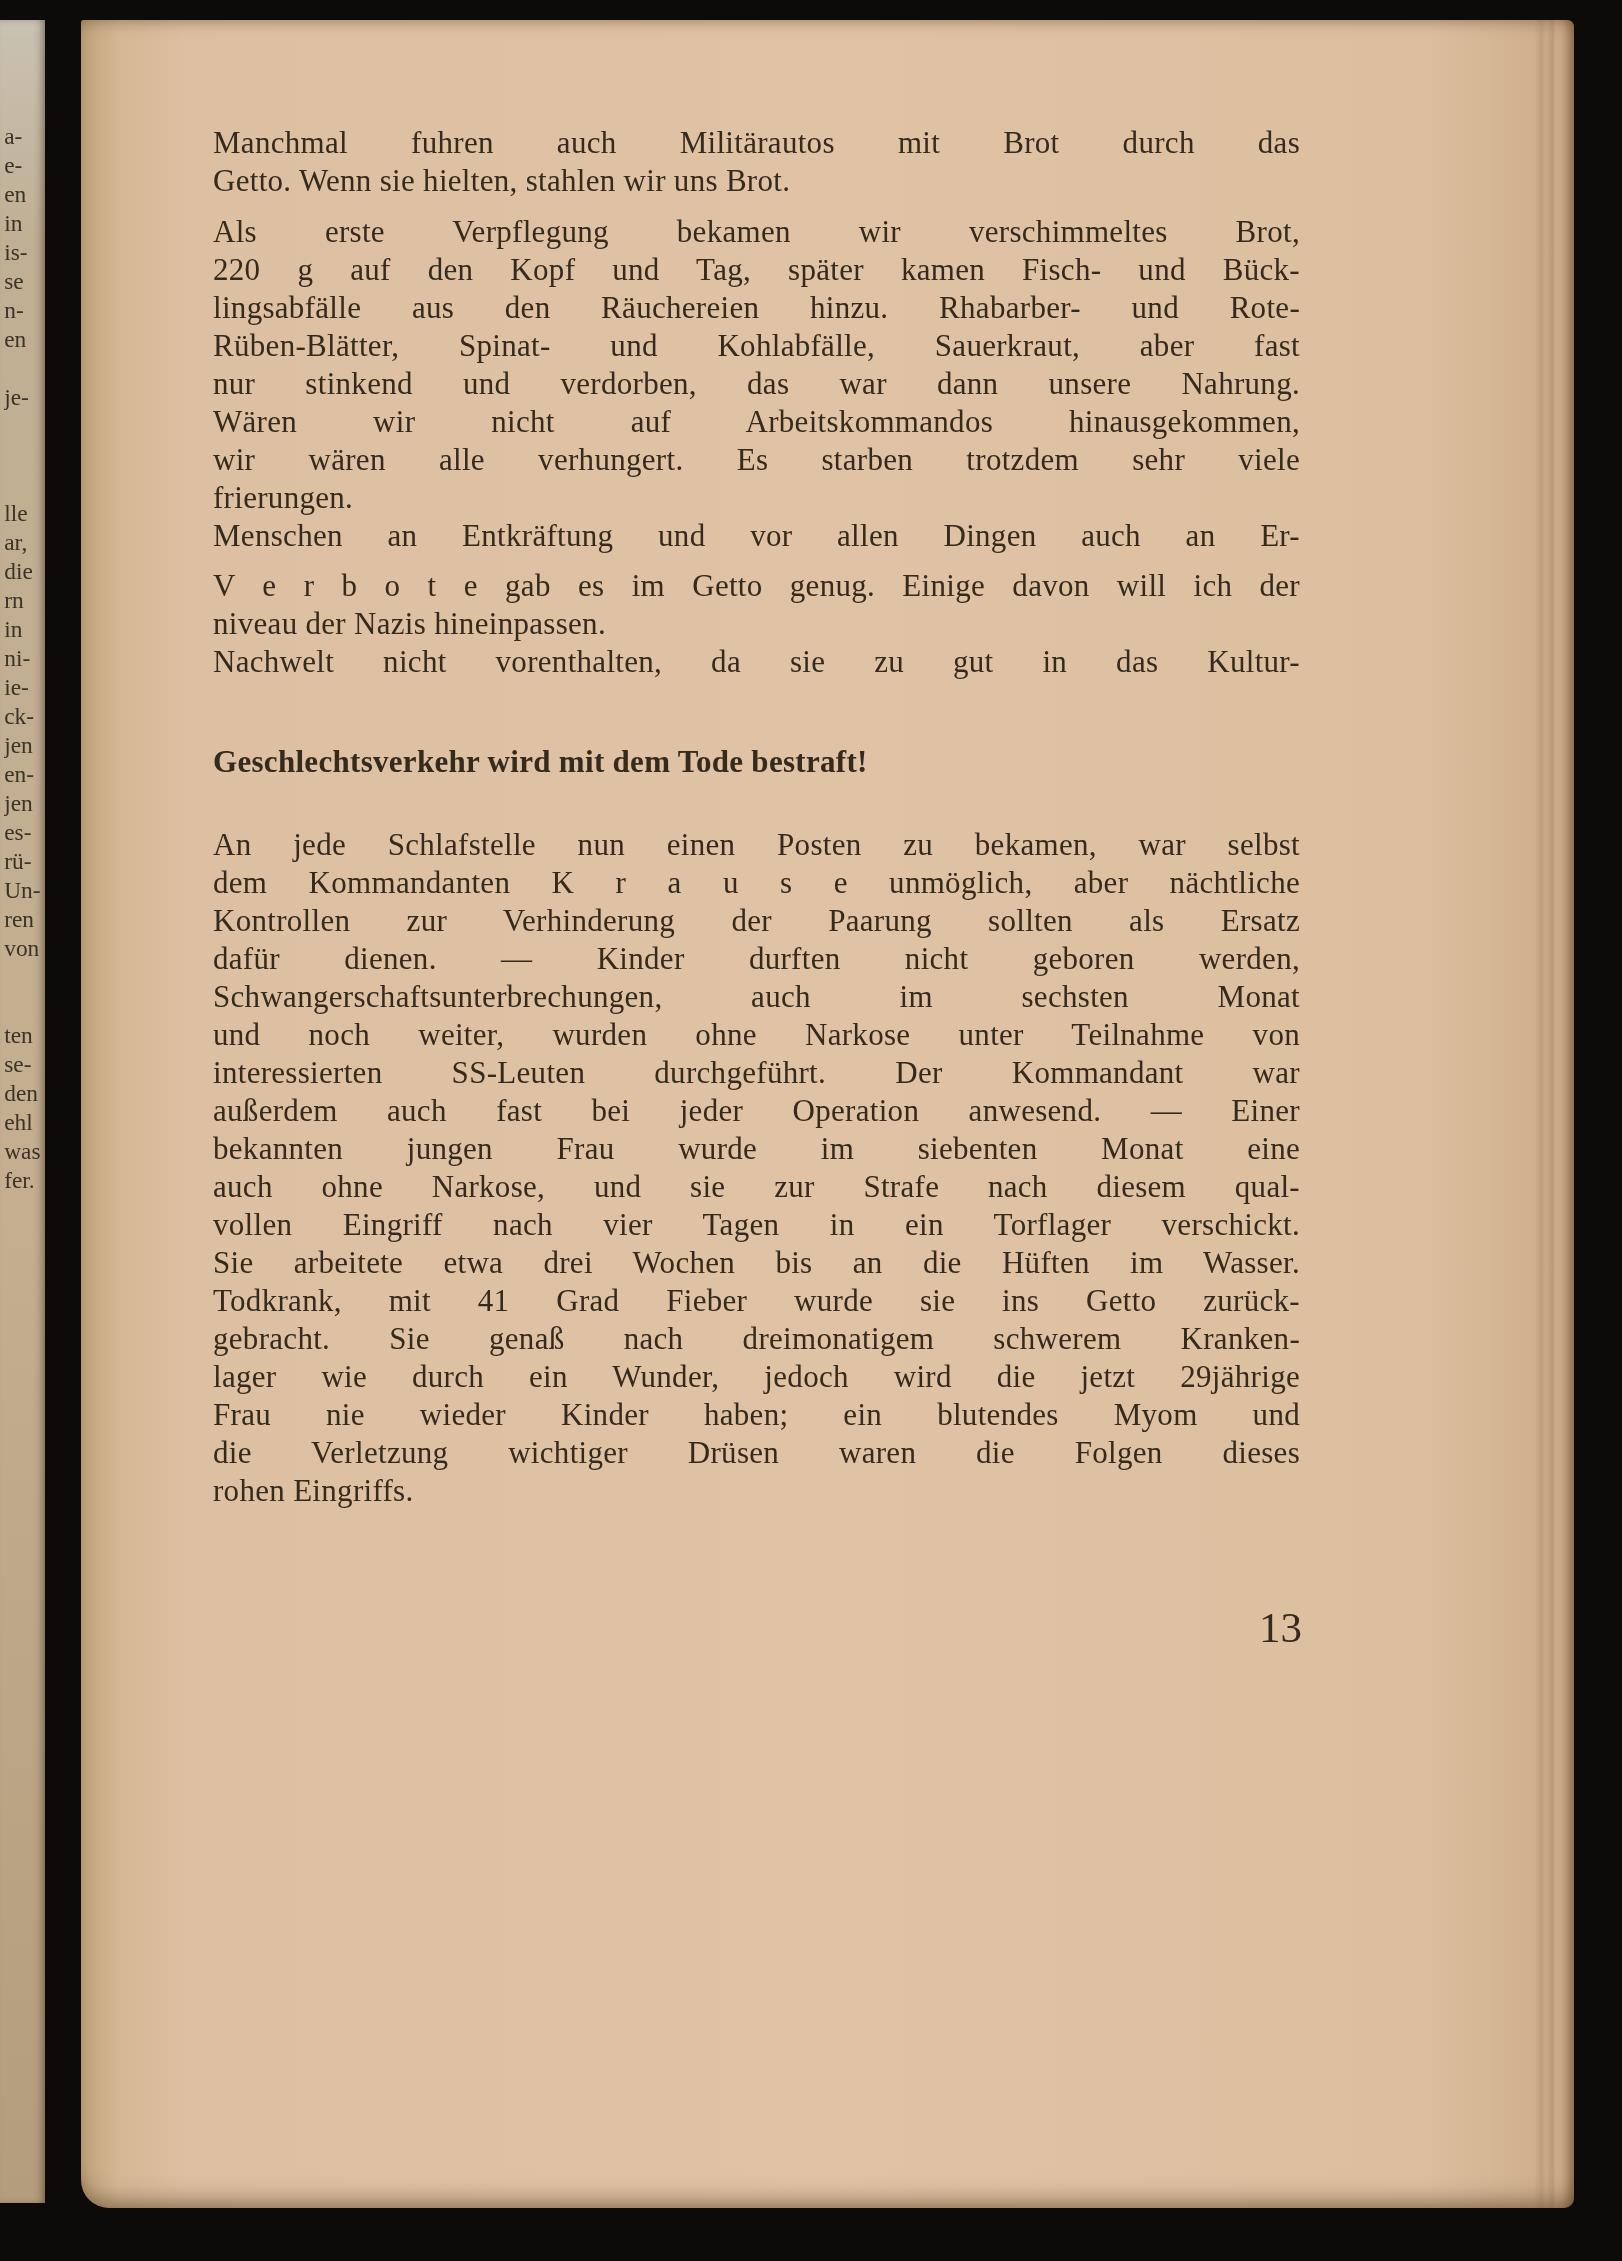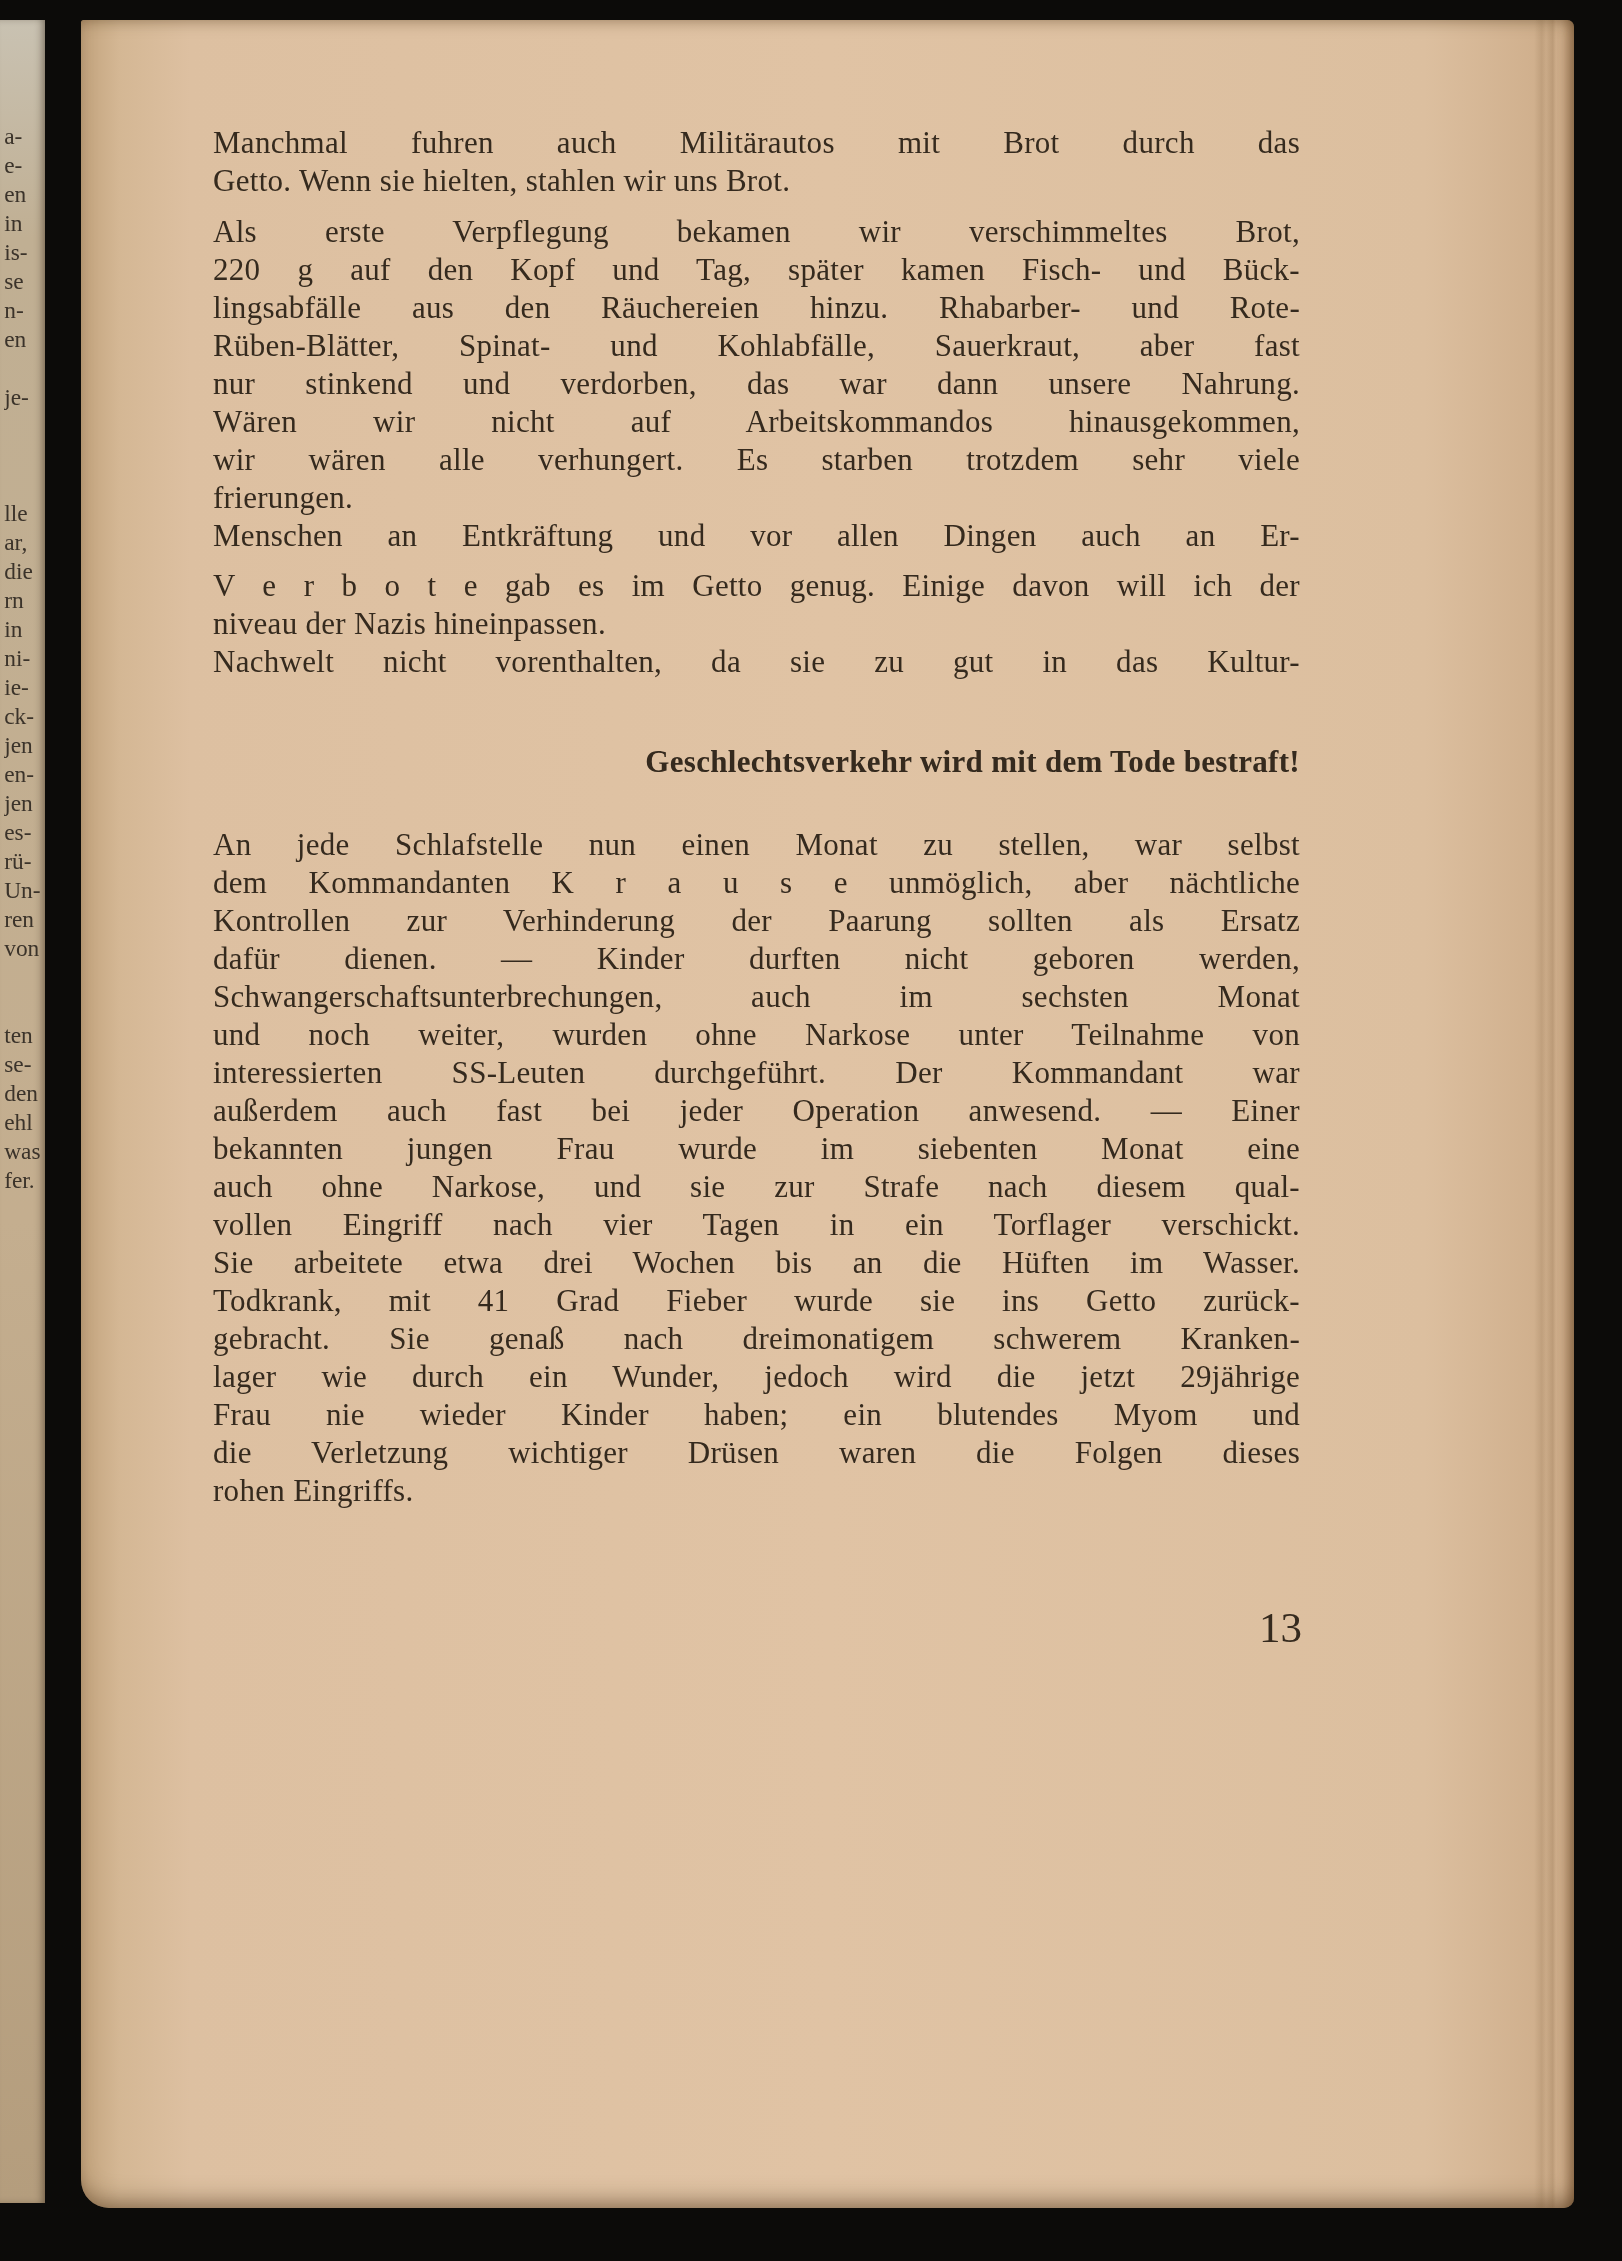--- a/index.html
+++ b/index.html
@@ -63,21 +63,21 @@
     text-align: justify;
     text-align-last: justify;
     white-space: normal;
   }
   .line.last { text-align-last: left; }
   .paragraph { margin-bottom: 12.5px; }
   .heading {
     font-weight: bold;
     font-size: 31px;
     line-height: 38px;
-    text-align: right;
+    text-align: left;
     margin: 62px 0 45px 0;
     letter-spacing: 0.3px;
   }
   .page-number {
     position: absolute;
     top: 1583px;
     right: 272px;
     font-size: 43px;
     color: #352a1e;
   }
@@ -145,21 +145,21 @@
         <div class="line last">frierungen.</div>
         <div class="line">Menschen an Entkräftung und vor allen Dingen auch an Er-</div>
       </div>
       <div class="paragraph">
         <div class="line">V e r b o t e gab es im Getto genug. Einige davon will ich der</div>
         <div class="line last">niveau der Nazis hineinpassen.</div>
         <div class="line">Nachwelt nicht vorenthalten, da sie zu gut in das Kultur-</div>
       </div>
       <div class="heading">Geschlechtsverkehr wird mit dem Tode bestraft!</div>
       <div class="paragraph">
-        <div class="line">An jede Schlafstelle nun einen Monat zu stellen, war selbst</div>
+        <div class="line">An jede Schlafstelle nun einen Posten zu bekamen, war selbst</div>
         <div class="line">dem Kommandanten K r a u s e unmöglich, aber nächtliche</div>
         <div class="line">Kontrollen zur Verhinderung der Paarung sollten als Ersatz</div>
         <div class="line">dafür dienen. — Kinder durften nicht geboren werden,</div>
         <div class="line">Schwangerschaftsunterbrechungen, auch im sechsten Monat</div>
         <div class="line">und noch weiter, wurden ohne Narkose unter Teilnahme von</div>
         <div class="line">interessierten SS-Leuten durchgeführt. Der Kommandant war</div>
         <div class="line">außerdem auch fast bei jeder Operation anwesend. — Einer</div>
         <div class="line">bekannten jungen Frau wurde im siebenten Monat eine</div>
         <div class="line">auch ohne Narkose, und sie zur Strafe nach diesem qual-</div>
         <div class="line">vollen Eingriff nach vier Tagen in ein Torflager verschickt.</div>

